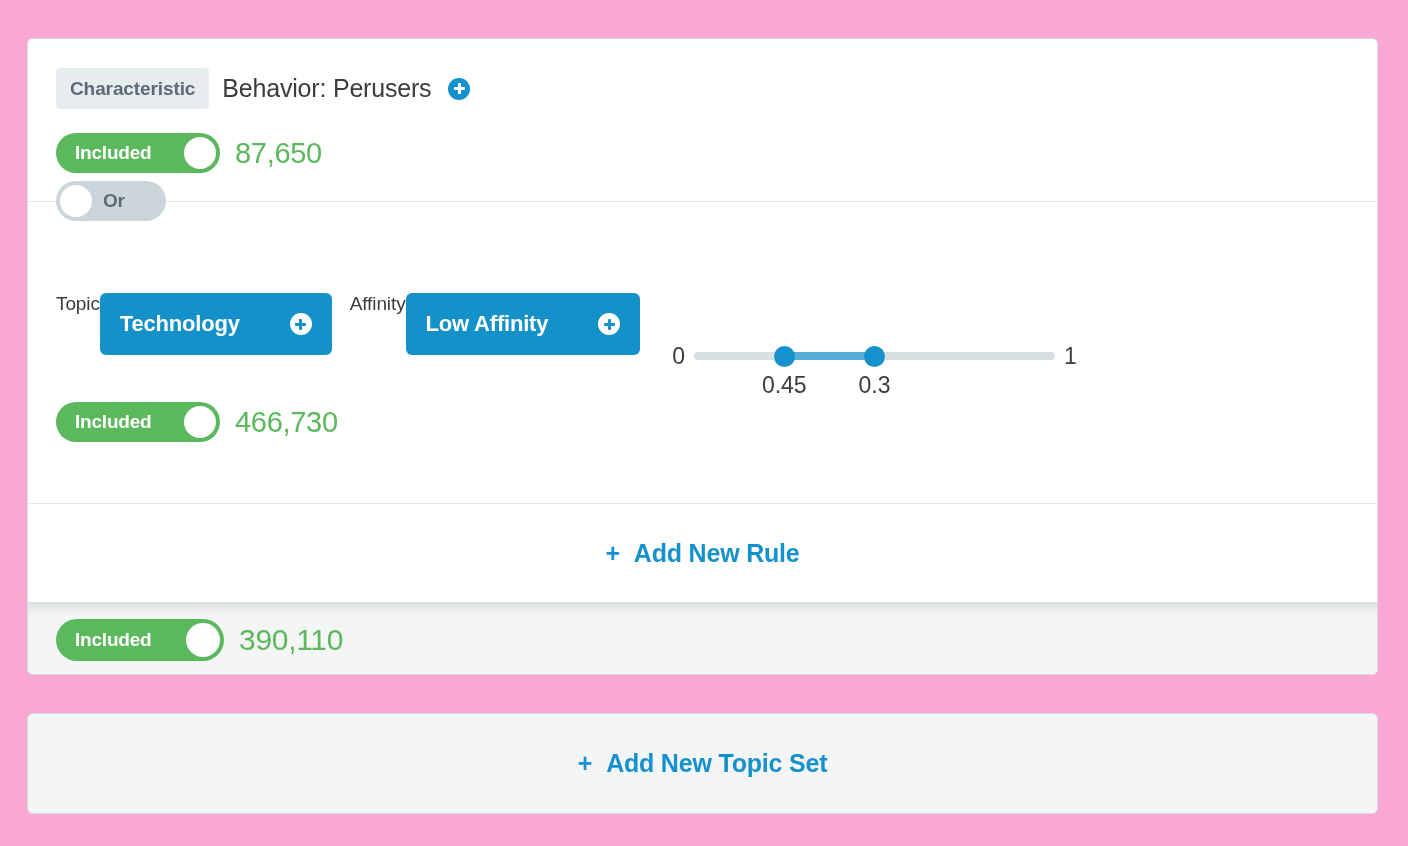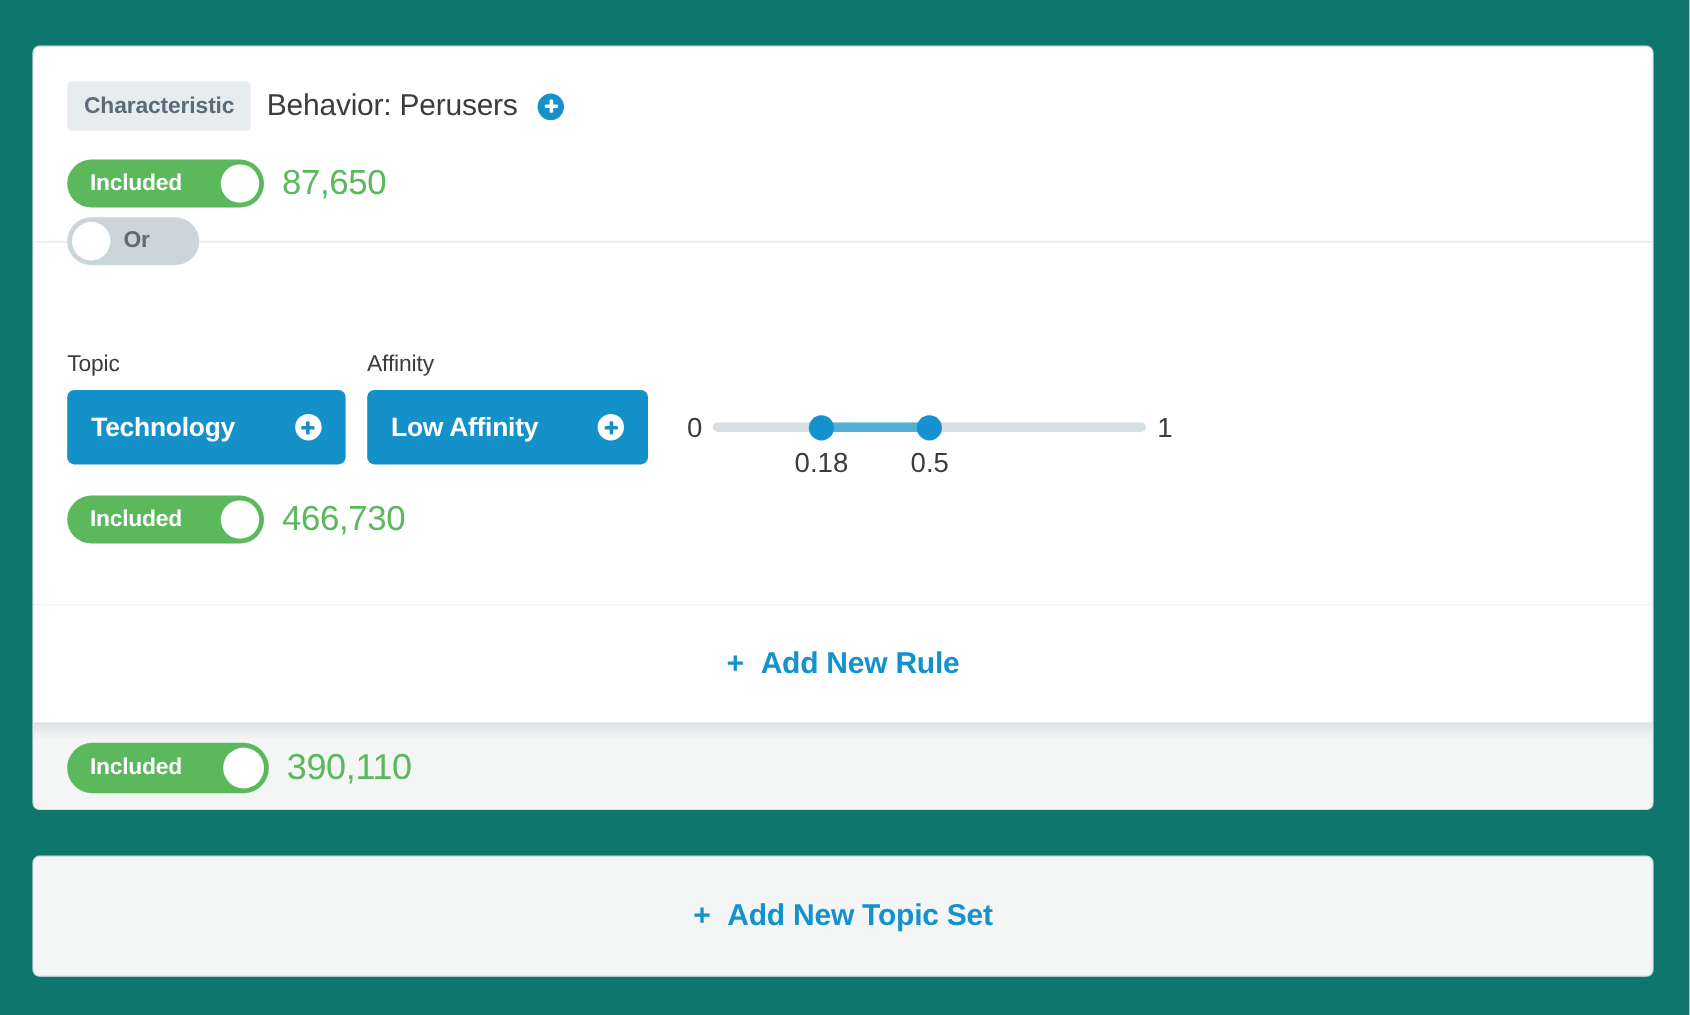--- a/index.html
+++ b/index.html
@@ -10,21 +10,21 @@
     height: 846px;
     background: #fafafa;
     font-family: "Liberation Sans", sans-serif;
     -webkit-font-smoothing: antialiased;
   }
 
   .page {
     position: relative;
     width: 1408px;
     height: 846px;
-    background: #0f766e;
+    background: #f9a8d4;
     overflow: hidden;
     text-decoration: underline;
   }
 
   
   .ruleset-card {
     position: absolute;
     left: 27px;
     top: 38px;
     width: 1351px;
@@ -188,21 +188,21 @@
     letter-spacing: -0.2px;
   }
 
   
   .fields-row {
     display: flex;
     align-items: flex-start;
     padding-left: 28px;
     padding-top: 50px;
   }
-  .field-group { display: flex; flex-direction: column; }
+  .field-group { display: flex; flex-direction: row; }
   .field-group + .field-group { margin-left: 18px; }
 
   .field-label {
     font-size: 19px;
     color: #3c3c3c;
     margin-bottom: 10px;
     letter-spacing: -0.1px;
   }
 
   .chip {
@@ -404,22 +404,22 @@
               </span>
             </span>
           </div>
 
           <div class="slider-wrap">
             <span class="slider-end left">0</span>
             <span class="track" id="slider-track">
               <span class="track-fill" id="slider-fill" style="left: 90.25px; width: 90.25px;"></span>
               <span class="handle" id="handle-low" style="left: 90.25px;"></span>
               <span class="handle" id="handle-high" style="left: 180.5px;"></span>
-              <span class="handle-label" id="label-low" style="left: 90.25px;">0.18</span>
-              <span class="handle-label" id="label-high" style="left: 180.5px;">0.5</span>
+              <span class="handle-label" id="label-low" style="left: 90.25px;">0.45</span>
+              <span class="handle-label" id="label-high" style="left: 180.5px;">0.3</span>
             </span>
             <span class="slider-end right">1</span>
           </div>
         </div>
 
         <div class="toggle-row r2">
           <span class="toggle">
             <span class="tog-label">Included</span>
             <span class="knob"></span>
           </span>

